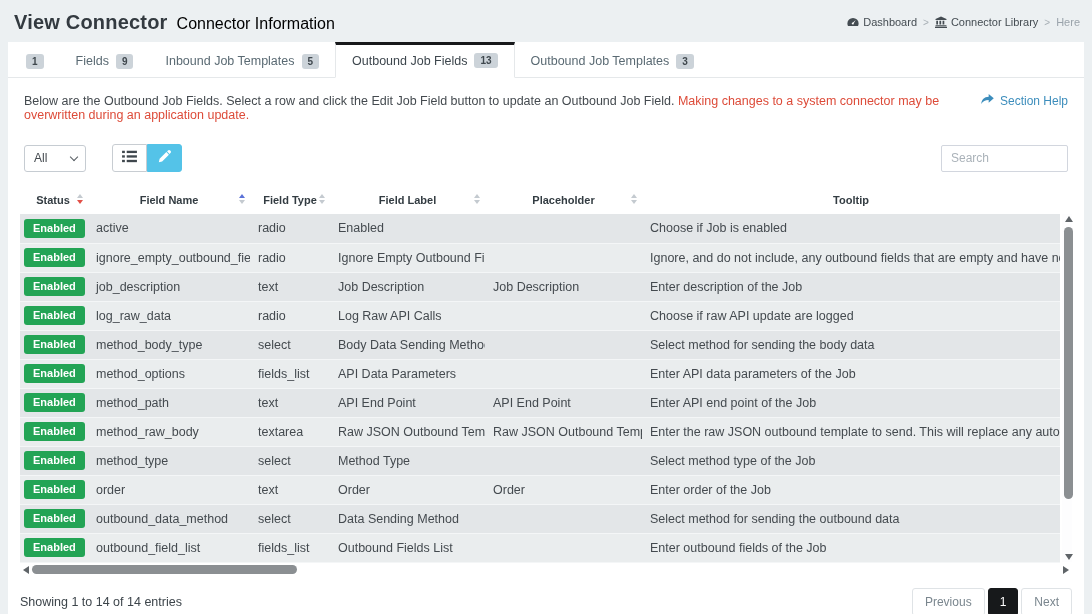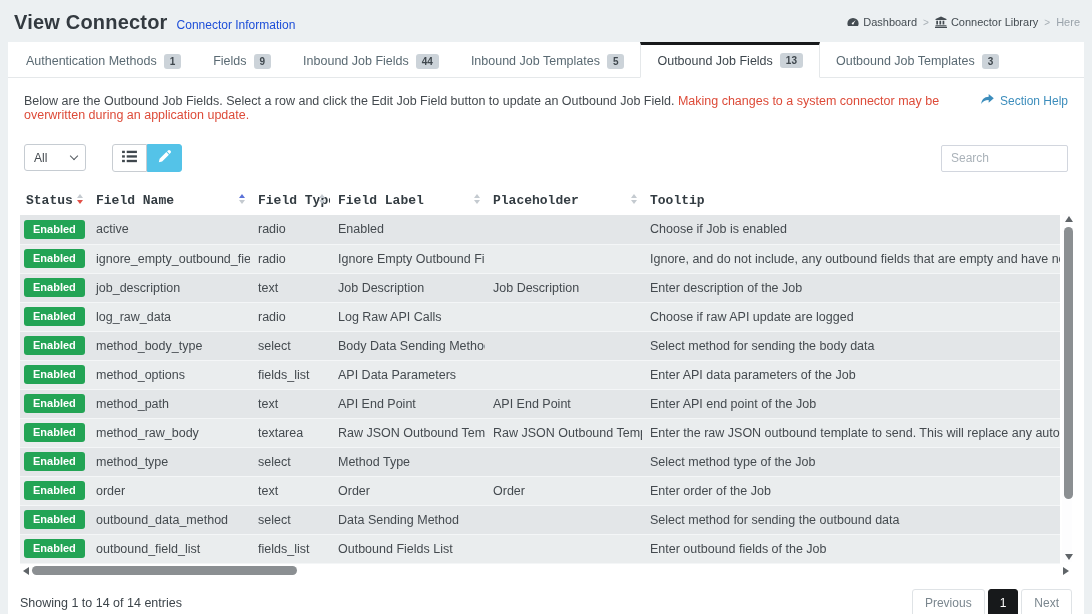--- a/index.html
+++ b/index.html
@@ -7,21 +7,21 @@
   body {
     background:#ecf0f2;
     font-family:"Liberation Sans", sans-serif;
     color:#444a4f;
     font-size:13px;
   }
   
   .top-header { height:42px; display:flex; justify-content:space-between; align-items:center; padding:2px 12px 0 14px; }
   .title-wrap { display:flex; align-items:baseline; gap:9px; }
   .page-title { font-size:20px; font-weight:bold; color:#333a40; letter-spacing:.2px; }
-  .page-subtitle { font-size:12px; color:#1d4ed8; }
+  .page-subtitle { font-size:16px; color:#000000; }
   .breadcrumb { display:flex; align-items:center; gap:6px; font-size:11px; color:#444c52; }
   .crumb { display:flex; align-items:flex-start; gap:4px; }
   .crumb svg { display:block; }
   .crumb-sep { color:#a8b0b6; font-size:10px; }
   .crumb-current { color:#9aa3ab; }
   
   .panel { background:#fff; margin:0 8px; height:572px; position:relative; }
   
   .tab-bar { display:flex; border-bottom:1px solid #e5e8ea; padding-left:2px; }
   .tab { display:flex; align-items:center; gap:7px; padding:8px 16px 9px; font-size:12.5px; color:#5a6a73;
@@ -29,38 +29,38 @@
   .tab.active { border-top:3px solid #17191b; border-left:1px solid #e5e8ea; border-right:1px solid #e5e8ea;
                 background:#fff; border-bottom:1px solid #fff; color:#3d464d; }
   .badge-count { background:#ccd3d9; color:#3f474d; font-size:10px; font-weight:bold; padding:2px 6px; border-radius:3px; line-height:1.1; }
   
   .section-desc { display:flex; justify-content:space-between; align-items:flex-start; padding:16px 16px 6px 16px; font-size:12.5px; }
   .desc-text { color:#444a4f;margin-top:40px; }
   .desc-warning { color:#dd4b39; }
   .help-link { color:#3c8dbc; font-size:12px; white-space:nowrap; display:flex; align-items:center; gap:6px; margin-left:20px; cursor:pointer;text-align:center; }
   
   .toolbar { display:flex; justify-content:space-between; align-items:center; padding:16px 16px 12px 16px; }
-  .toolbar-left { display:flex; gap:26px; }
+  .toolbar-left { display:flex; align-items:center; gap:26px; }
   .select-wrap { position:relative; }
   .filter-select { appearance:none; -webkit-appearance:none; width:62px; height:27px; border:1px solid #c6ccd2; border-radius:3px;
                    background:#fff; font-size:12px; color:#444a4f; padding:0 20px 0 9px; font-family:"Liberation Sans",sans-serif; }
   .select-chevron { position:absolute; right:9px; top:9px; width:6px; height:6px; border-right:1.6px solid #555c62;
                     border-bottom:1.6px solid #555c62; transform:rotate(45deg); pointer-events:none; }
   .btn-group { display:flex; }
   .btn { height:28px; display:flex; align-items:center; justify-content:center; cursor:pointer; }
   .btn-list { width:35px; background:#fff; border:1px solid #c8cdd2; border-radius:3px 0 0 3px; color:#3f474d; }
   .btn-edit { width:35px; background:#54c3e8; border:1px solid #54c3e8; border-radius:0 3px 3px 0; }
   .search-input { width:127px; height:27px; border:1px solid #d2d6de; border-radius:2px; padding:0 9px; font-size:12px;
                   color:#444a4f; font-family:"Liberation Sans",sans-serif; }
   .search-input::placeholder { color:#aab2b9; }
   
   .table-zone { display:flex; margin:2px 12px 0 12px; }
   table { border-collapse:collapse; table-layout:fixed; width:1040px; }
-  th { text-align:left; font-size:13px; font-weight:bold; color:#333c42; padding:7px 8px; height:28px;
-       position:relative; background:#fff; cursor:pointer; white-space:nowrap;font-family:Liberation Mono, monospace; }
+  th { text-align:center; font-size:11px; font-weight:bold; color:#333c42; padding:7px 8px; height:28px;
+       position:relative; background:#fff; cursor:pointer; white-space:nowrap; }
   td { font-size:12.5px; color:#444a4f; padding:0 8px; height:29px; white-space:nowrap; overflow:hidden; }
   tbody tr { border-bottom:1px solid #f4f6f7; cursor:pointer; }
   tbody tr:nth-child(odd)  td { background:#e3e6e8; }
   tbody tr:nth-child(even) td { background:#eaedee; }
   .status-badge { display:inline-block; background:#23a455; color:#fff; font-size:11px; font-weight:bold;
                   padding:3px 9px; border-radius:3px; line-height:1.2; }
   .sort { position:absolute; right:5px; top:8px; display:flex; flex-direction:column; align-items:center; gap:2px; }
   .caret-up   { width:0; height:0; border-left:3.5px solid transparent; border-right:3.5px solid transparent; border-bottom:4.5px solid #c4cad0; }
   .caret-down { width:0; height:0; border-left:3.5px solid transparent; border-right:3.5px solid transparent; border-top:4.5px solid #c4cad0; }
   .caret-up.on   { border-bottom-color:#5b72d8; }
@@ -114,30 +114,25 @@
     </span>
     <span class="crumb-sep">&gt;</span>
     <span class="crumb crumb-current">Here</span>
   </div>
 </div>
 
 <div class="panel">
 
   <div class="tab-bar">
       <div class="tab">
-        <span class="tab-label">Authentication Methods</span>
         <span class="badge-count">1</span>
       </div>
       <div class="tab">
         <span class="tab-label">Fields</span>
         <span class="badge-count">9</span>
-      </div>
-      <div class="tab">
-        <span class="tab-label">Inbound Job Fields</span>
-        <span class="badge-count">44</span>
       </div>
       <div class="tab">
         <span class="tab-label">Inbound Job Templates</span>
         <span class="badge-count">5</span>
       </div>
       <div class="tab active">
         <span class="tab-label">Outbound Job Fields</span>
         <span class="badge-count">13</span>
       </div>
       <div class="tab">

